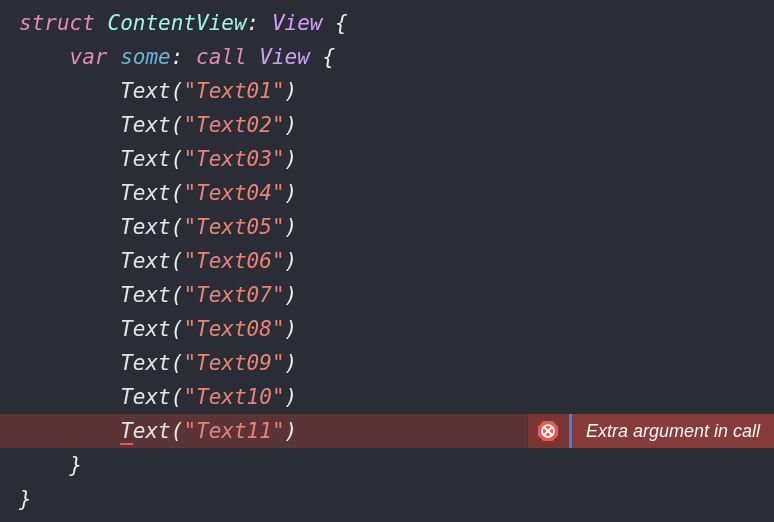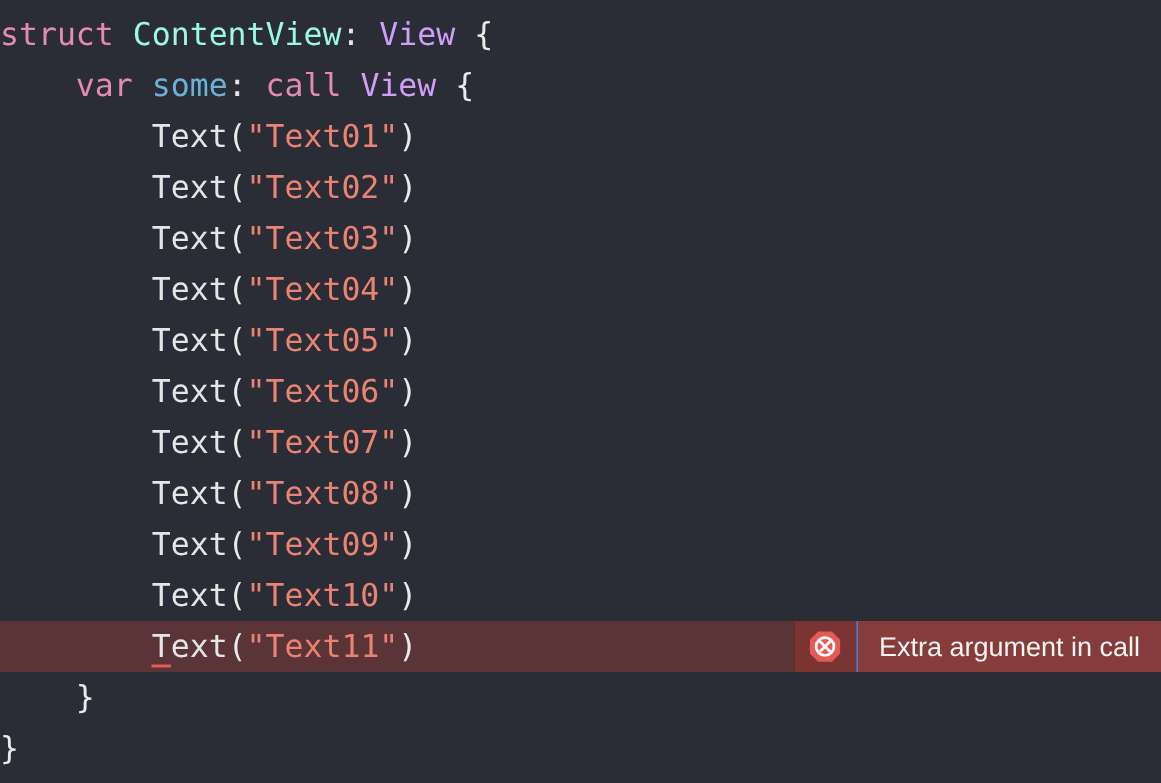--- a/index.html
+++ b/index.html
@@ -7,21 +7,21 @@
     margin: 0; padding: 0;
     width: 774px; height: 522px;
     background: #2a2c36;
     font-family: Menlo, Monaco, "SF Mono", Consolas, monospace;
     font-size: 21px;
     line-height: 34px;
     color: #e6e6e6;
     overflow: hidden;
   }
   .editor { position: relative; width: 100%; height: 100%; padding-top: 6px; }
-  .line { white-space: pre; padding-left: 0; position: relative; height: 34px; }
+  .line { white-space: pre; padding-left: 19px; position: relative; height: 34px; font-style: italic; }
   .kw { color: #e38bb6; }           
   .type { color: #9ef7e3; }         
   .protocol { color: #cfa0f7; }     
   .member { color: #6bb3d6; }       
   .call { color: #e5e5e5; }         
   .paren { color: #eaeaea; }
   .str { color: #e98374; }
   .brace { color: #eaeaea; }
   .error-line {
     background: #5a3436;
@@ -41,21 +41,21 @@
     width: 42px;
     background: #7a3432;
     display: flex; align-items: center; justify-content: center;
     border-left: 1px solid rgba(0,0,0,0.15);
   }
   .error-msg-box {
     background: #853c3a;
     color: #f4f4f4;
     padding: 0 14px;
     display: flex; align-items: center;
-    border-left: 1px solid #3b82f6;
+    border-left: 3px solid #3b82f6;
     font-family: -apple-system, "Helvetica Neue", Arial, sans-serif;
     font-size: 18px;
   }
   .oct {
     width: 22px; height: 22px;
   }
 </style>
 </head>
 <body>
 

